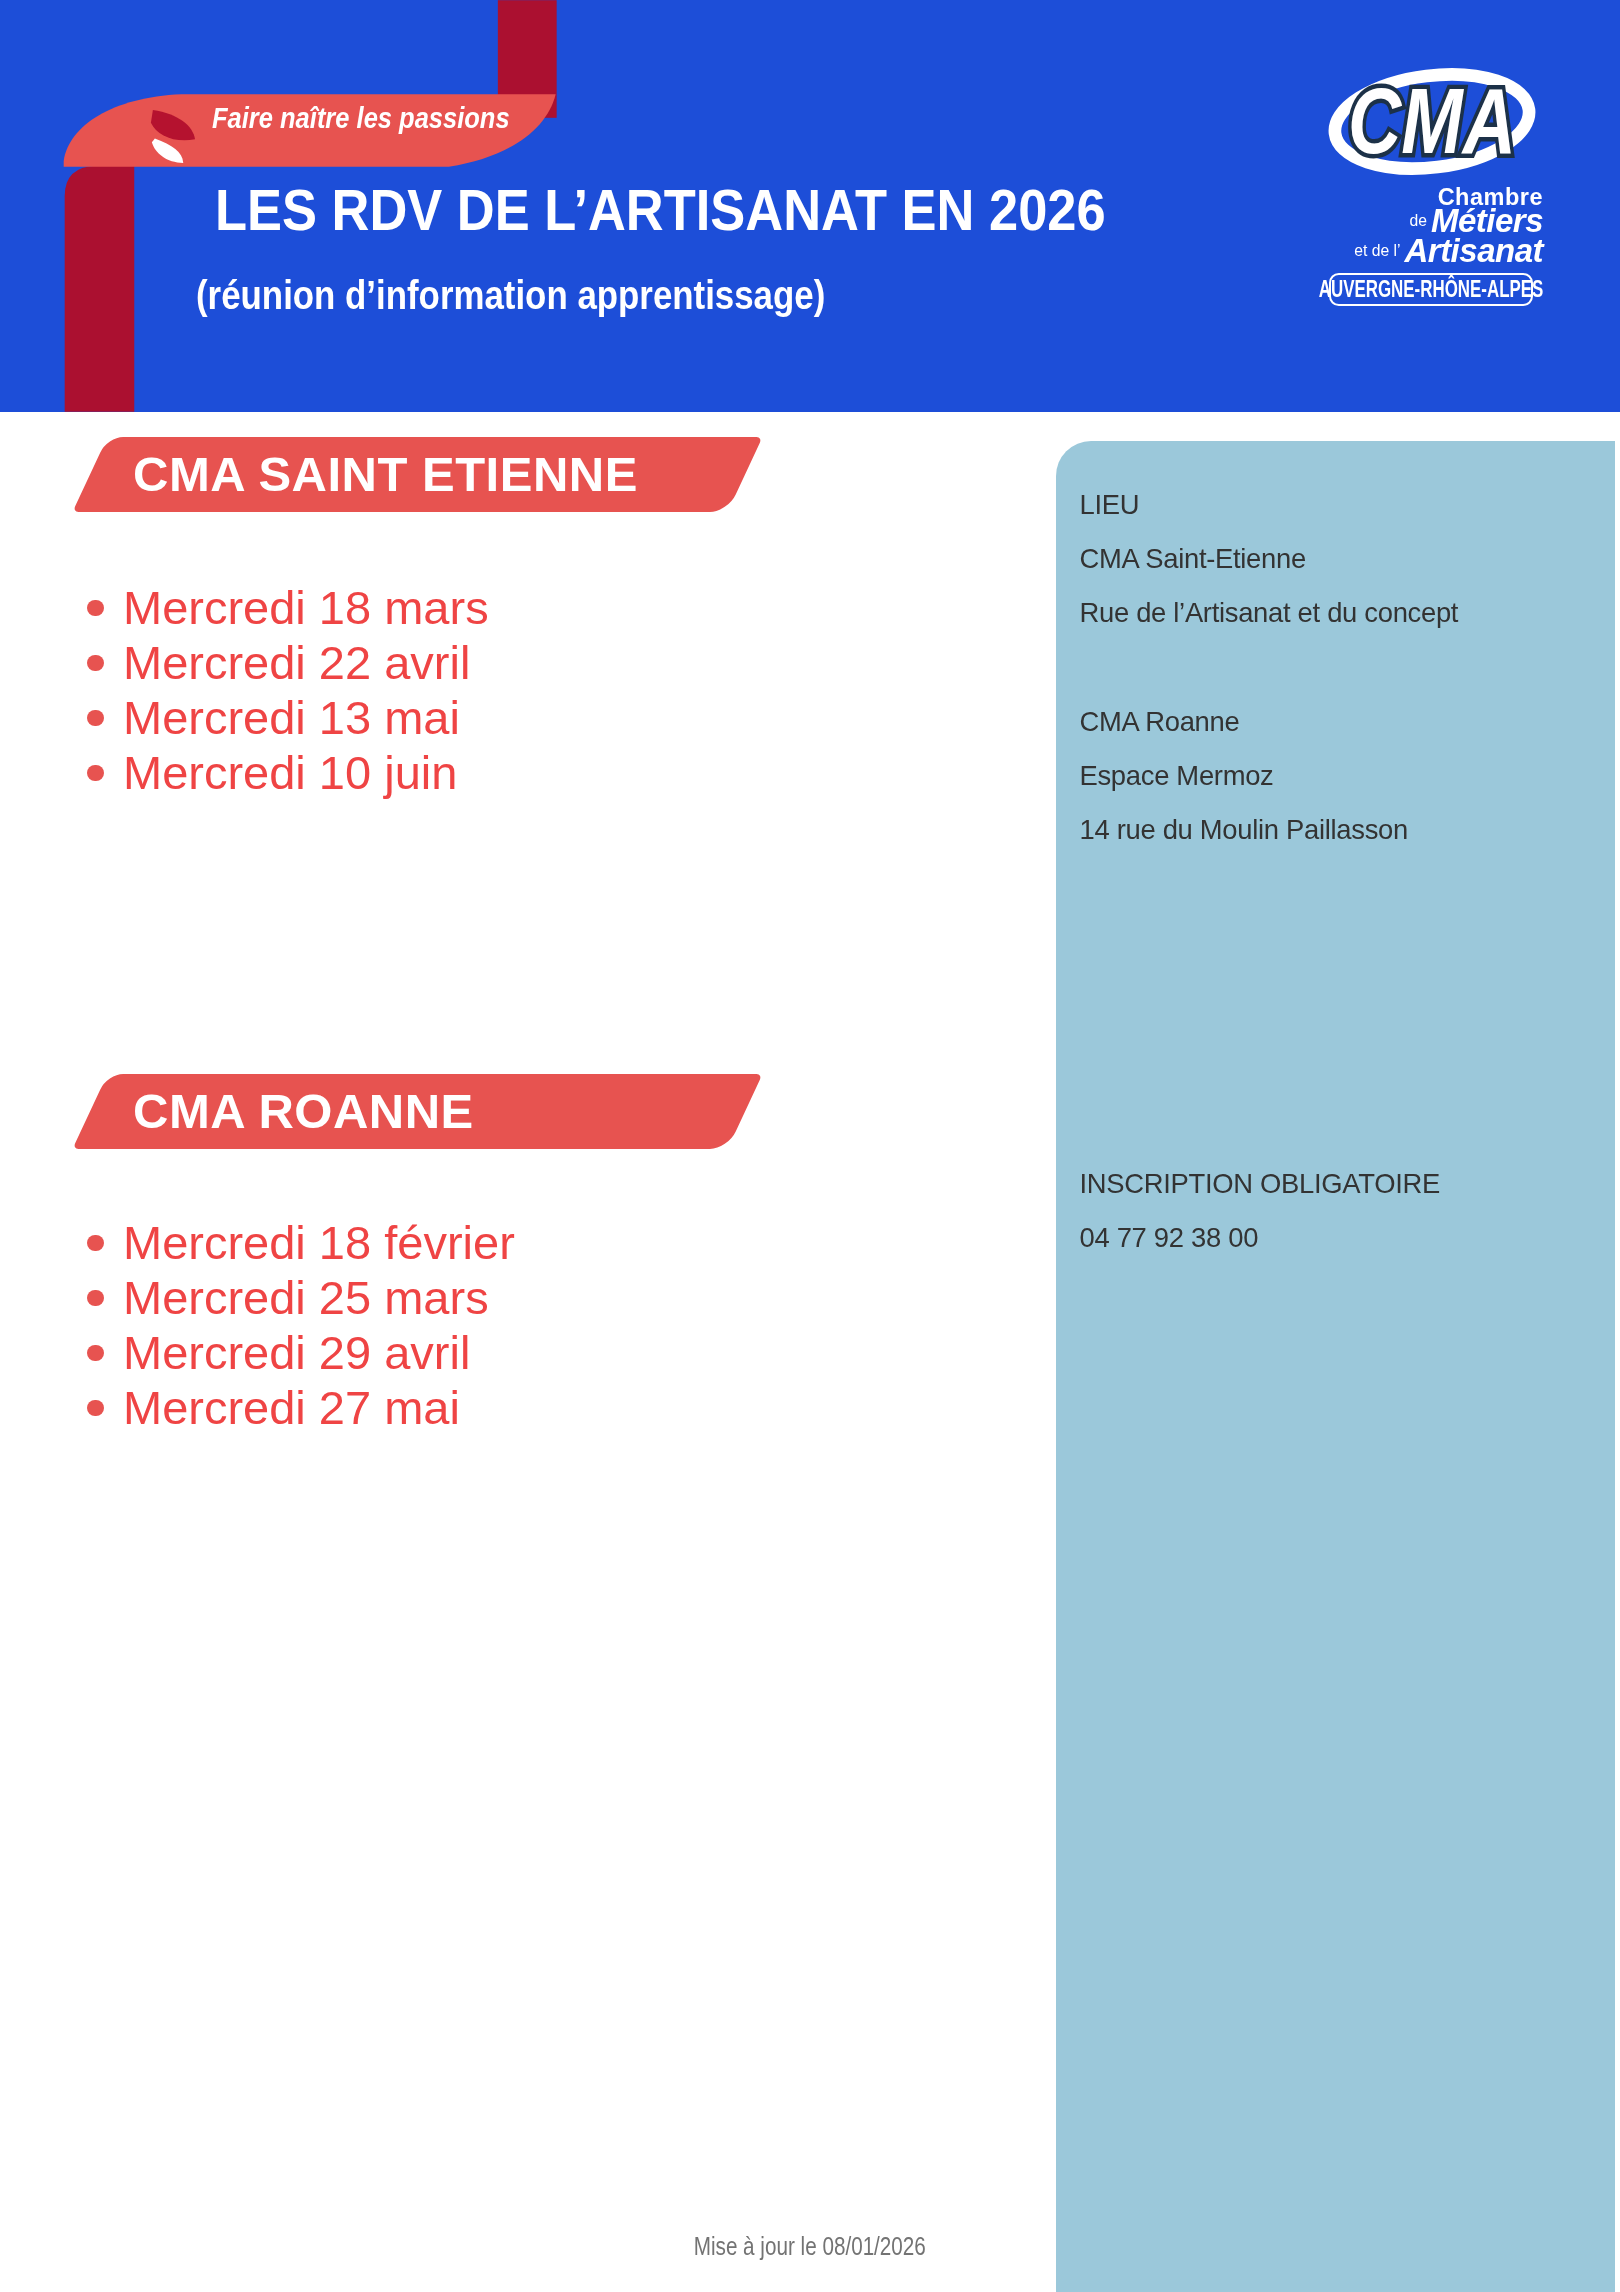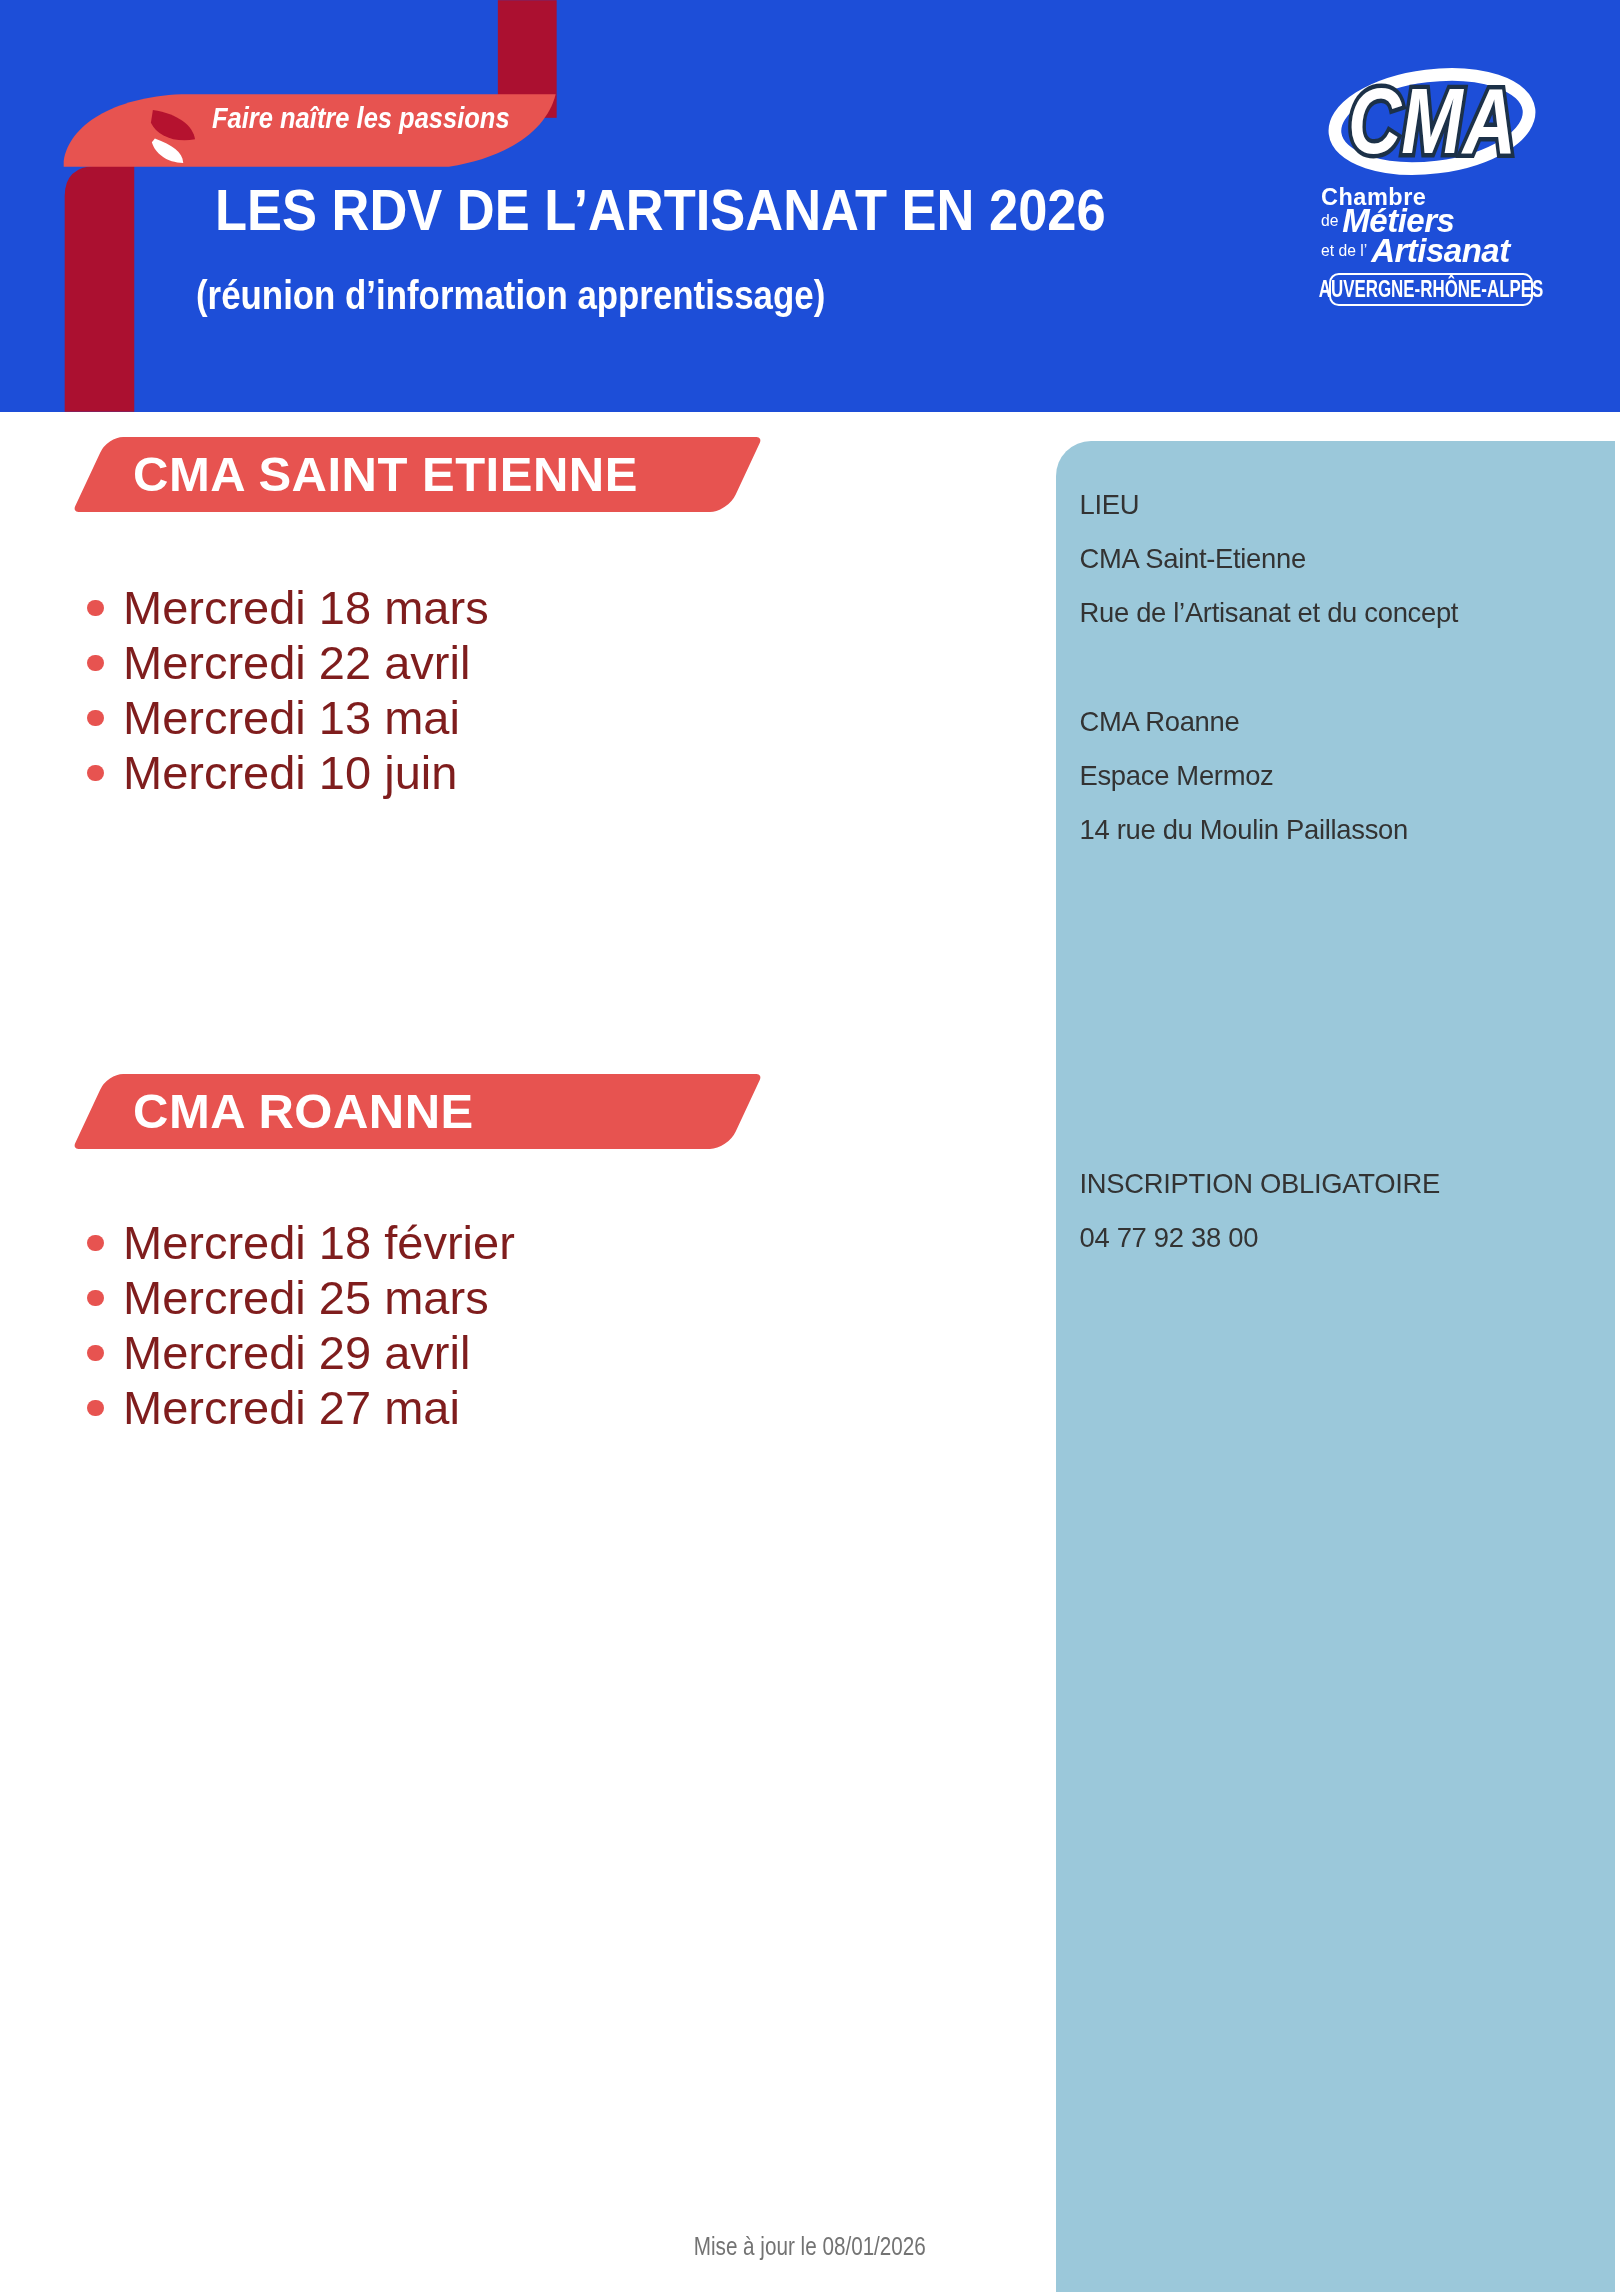--- a/index.html
+++ b/index.html
@@ -24,21 +24,21 @@
   }
   .subtitle {
     position:absolute; left:196px; top:272px; color:#fff;
     font-size:41px; font-weight:bold; white-space:nowrap;
     transform:scaleX(0.85); transform-origin:0 0;
   }
 
   
   .logo { position:absolute; left:1321px; top:59px; width:222px; color:#fff; }
   .logo .oval { position:absolute; left:0; top:0; }
-  .logo .l { position:absolute; width:100%; text-align:left; white-space:nowrap; }
+  .logo .l { position:absolute; width:100%; text-align:right; white-space:nowrap; }
   .logo .l1 { top:125px; font-size:23.5px; font-weight:bold; letter-spacing:0.5px; }
   .logo .l2 { top:143px; }
   .logo .l3 { top:173px; }
   .logo .sm { font-size:15.7px; vertical-align:5.9px; margin-right:3.9px; }
   .logo .bg { font-size:33px; font-weight:bold; font-style:italic; letter-spacing:-0.5px; }
   .badge {
     position:absolute; top:214px; left:7.8px; width:200px; height:29px;
     border:2.9px solid #fff; border-radius:9.8px;
     display:flex; align-items:center; justify-content:center;
   }
@@ -54,21 +54,21 @@
     border-radius:15.7px 5.9px 17.6px 5.9px;
   }
   .banner-text {
     display:block; transform:skewX(25deg); color:#fff;
     font-size:49px; font-weight:bold; line-height:75px;
     padding-left:43px; white-space:nowrap; letter-spacing:0.5px;
   }
 
   
   .dates { position:absolute; left:86px; margin:0; padding:0; list-style:none; }
-  .dates li { position:relative; padding-left:37px; font-size:47px; line-height:55px; color:#7f1d1d; white-space:nowrap; }
+  .dates li { position:relative; padding-left:37px; font-size:47px; line-height:55px; color:#ef4444; white-space:nowrap; }
   .dates .dot {
     position:absolute; left:1px; top:19.6px; width:16.7px; height:16.7px;
     border-radius:50%; background:#e75350;
   }
 
   
   .sidebar {
     position:absolute; left:1056px; top:441px; width:559px; height:1852px;
     background:#9bc8da; border-radius:35px 0 0 0;
   }

